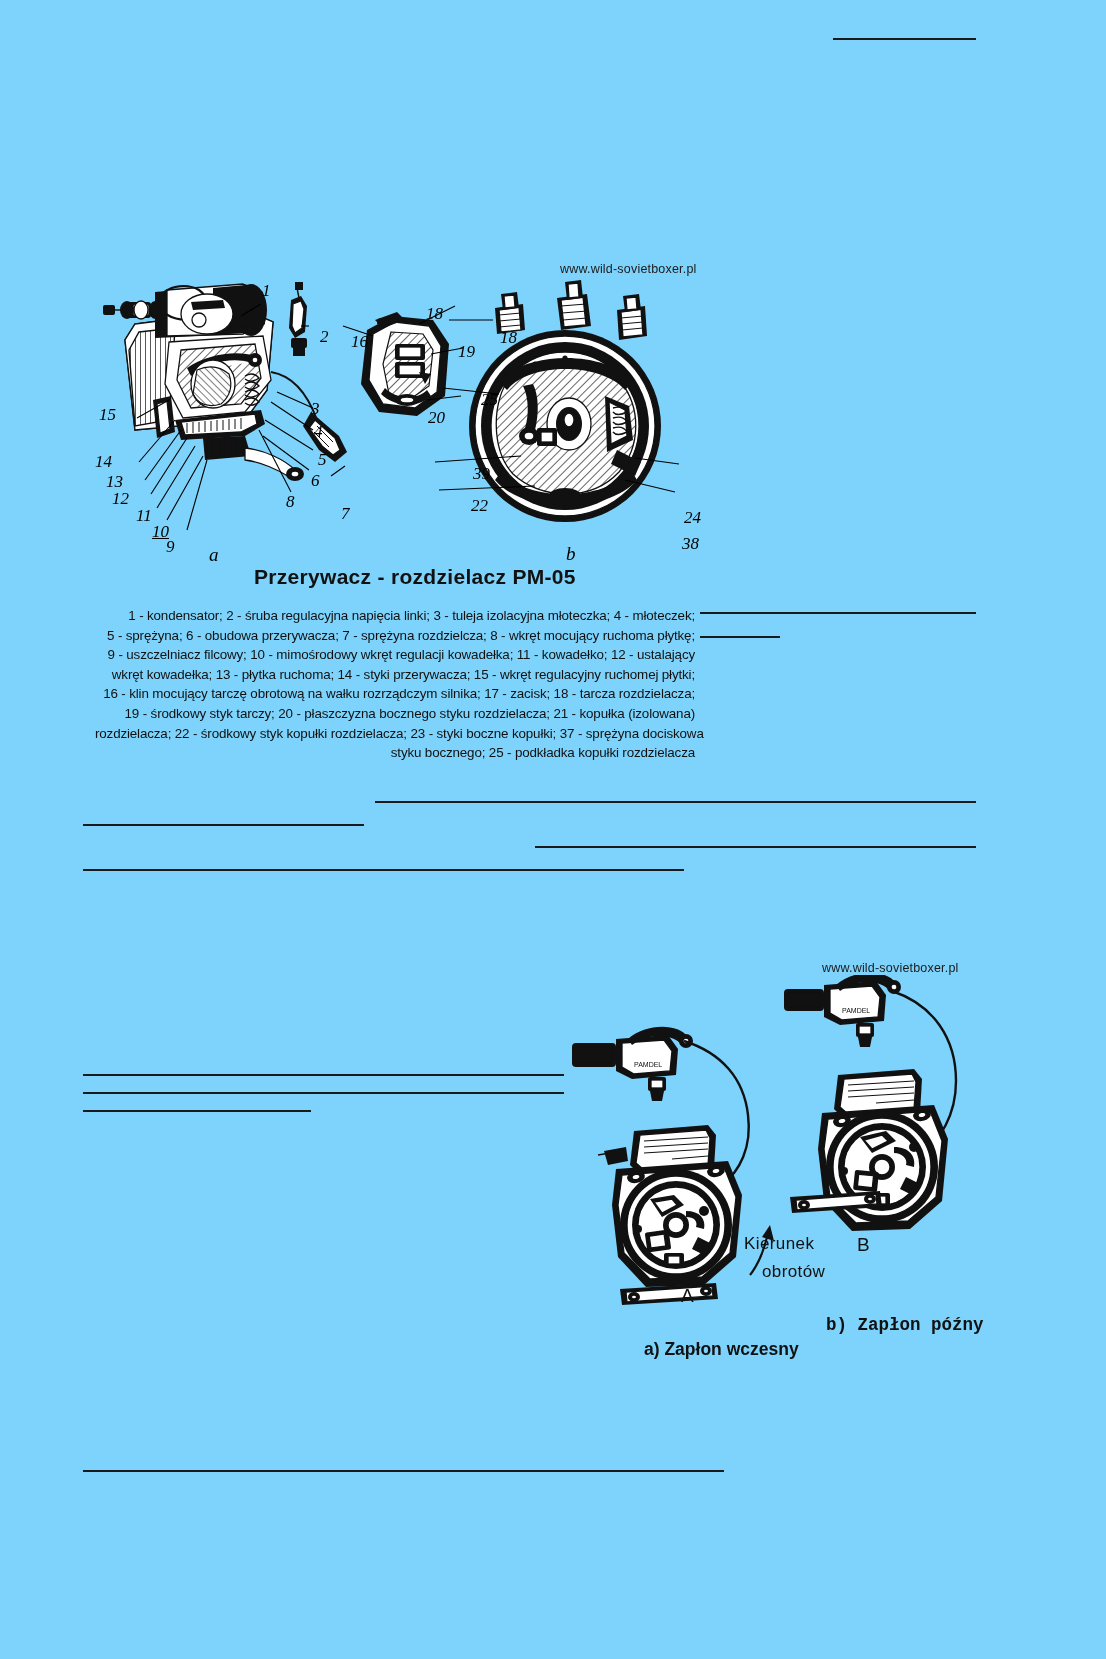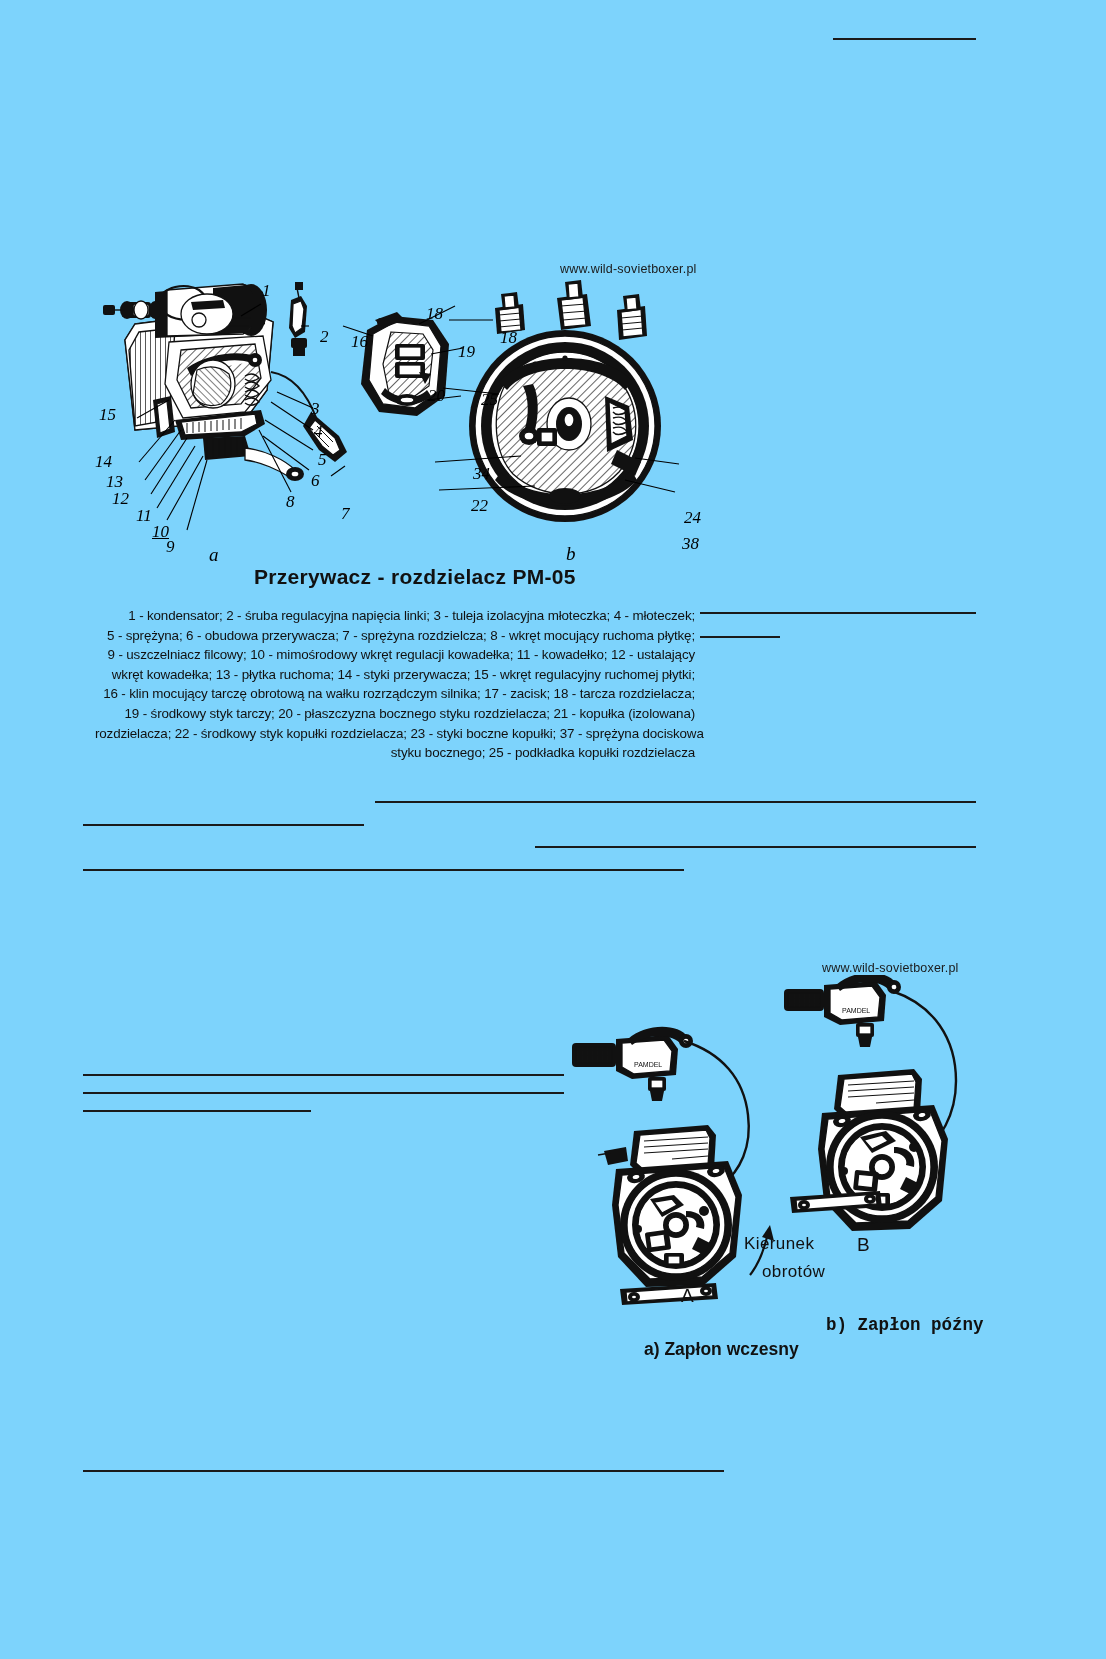--- a/index.html
+++ b/index.html
@@ -320,22 +320,22 @@
   <div class="callout" style="left:152px;top:522px;text-decoration:underline;">10</div>
   <div class="callout" style="left:123px;top:506px;margin-left:13px;">11</div>
   <div class="callout" style="left:112px;top:489px;">12</div>
   <div class="callout" style="left:106px;top:472px;">13</div>
   <div class="callout" style="left:95px;top:452px;">14</div>
   <div class="callout" style="left:99px;top:405px;">15</div>
   <div class="callout" style="left:351px;top:332px;">16</div>
   <div class="callout" style="left:500px;top:328px;">18</div>
   <div class="callout" style="left:426px;top:304px;">18</div>
   <div class="callout" style="left:458px;top:342px;">19</div>
-  <div class="callout" style="left:428px;top:386px;text-align:right;">20</div>
-  <div class="callout" style="left:473px;top:464px;">34</div>
+  <div class="callout" style="left:428px;top:408px;text-align:right;">20</div>
+  <div class="callout" style="left:473px;top:464px;">39</div>
   <div class="callout" style="left:471px;top:496px;">22</div>
   <div class="callout" style="left:682px;top:534px;">38</div>
   <div class="callout" style="left:684px;top:508px;">24</div>
   <div class="callout" style="left:481px;top:390px;">25</div>
 
   <div class="sublabel" style="left:209px;top:544px;">a</div>
   <div class="sublabel" style="left:566px;top:543px;">b</div>
 
   <div class="fig-title" style="left:254px;top:565px;">Przerywacz - rozdzielacz PM-05</div>
 

